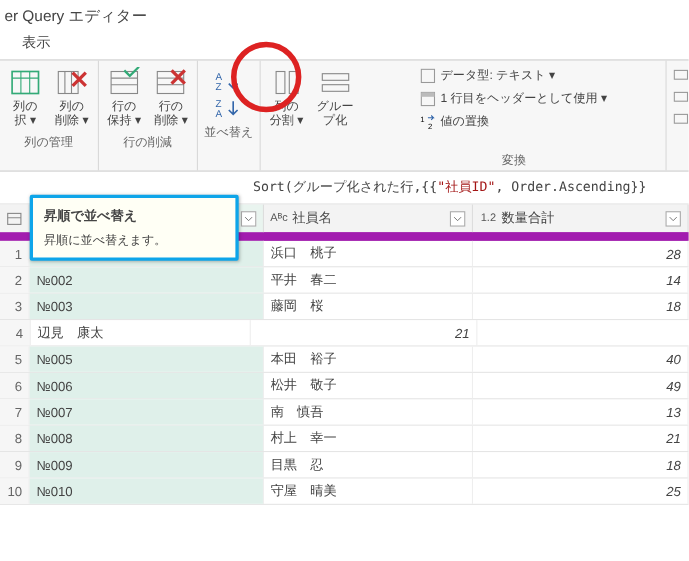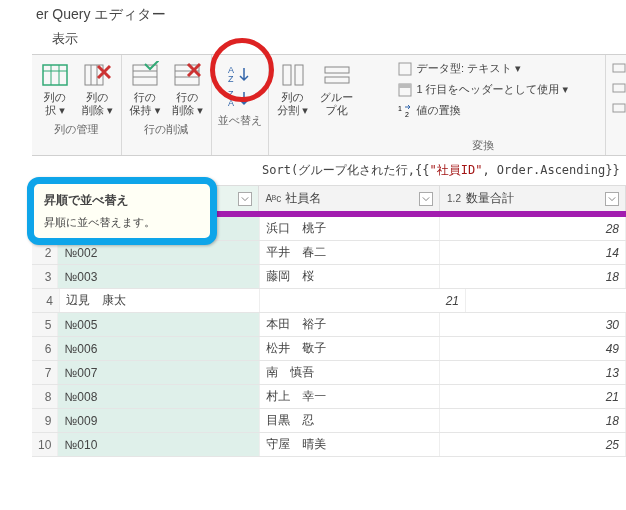--- a/index.html
+++ b/index.html
@@ -22,35 +22,35 @@
   
   svg { display: block; }
 
   
   .tx-lines { display: flex; flex-direction: column; gap: 6px; font-size: 11px; padding: 2px 0 0; }
   .tx-line { display: flex; align-items: center; gap: 4px; white-space: nowrap; }
 
   
   .highlight-circle { position: absolute; border: 5px solid #d22; border-radius: 50%; width: 64px; height: 64px; top: 38px; left: 210px; pointer-events: none; }
 
-  .wrap { position: relative; padding-left: 32px; }
-
-  
-  .tooltip { position: absolute; top: 177px; left: 27px; width: 190px; background: #fffff5; border: 7px solid #0ea5e9; border-radius: 12px; box-shadow: 1px 1px 3px rgba(0,0,0,.25); padding: 8px 10px; z-index: 10; }
+  .wrap { position: relative; }
+
+  
+  .tooltip { position: absolute; top: 177px; left: 27px; width: 190px; background: #fffff5; border: 3px solid #0ea5e9; border-radius: 2px; box-shadow: 1px 1px 3px rgba(0,0,0,.25); padding: 8px 10px; z-index: 10; }
   .tooltip .tt-title { font-weight: bold; font-size: 12px; margin-bottom: 6px; }
   .tooltip .tt-body { font-size: 11px; }
 
   
   .formula-row { display: flex; align-items: center; gap: 4px; padding: 6px 4px; border-bottom: 1px solid #ddd; }
   .formula-text { font-family: Consolas, monospace; font-size: 12px; white-space: nowrap; overflow: hidden; }
   .token-str { color: #a31515; }
 
   
   .grid { }
-  .ghead { display: flex; background: #f3f3f3; border-bottom: 6px solid #a21caf; }
+  .ghead { display: flex; background: #f3f3f3; border-bottom: 8px solid #a21caf; }
   .ghead .cell { border-right: 1px solid #ddd; padding: 4px 6px; display: flex; align-items: center; justify-content: space-between; }
   .gbody .row { display: flex; border-bottom: 1px solid #e5e5e5; height: 24px; }
   .gbody .cell { border-right: 1px solid #eee; padding: 3px 6px; display: flex; align-items: center; }
   .rownum { width: 28px; justify-content: flex-end; color: #666; background: #f6f6f6; }
   .col-id { width: 224px; background: #dff0ea; }
   .ghead .col-id { background: #e9f4ef; }
   .col-name { width: 200px; }
   .col-qty { width: 206px; justify-content: flex-end; font-style: italic; }
   .ghead .col-qty { justify-content: space-between; font-style: normal; }
   .ghead .hdr-inner { display: flex; align-items: center; gap: 4px; }
@@ -291,21 +291,21 @@
         </div>
         <div class="row">
           <div class="cell rownum">4</div>
           <div class="cell col-name">辺見　康太</div>
           <div class="cell col-qty">21</div>
         </div>
         <div class="row">
           <div class="cell rownum">5</div>
           <div class="cell col-id">№005</div>
           <div class="cell col-name">本田　裕子</div>
-          <div class="cell col-qty">30</div>
+          <div class="cell col-qty">40</div>
         </div>
         <div class="row">
           <div class="cell rownum">6</div>
           <div class="cell col-id">№006</div>
           <div class="cell col-name">松井　敬子</div>
           <div class="cell col-qty">49</div>
         </div>
         <div class="row">
           <div class="cell rownum">7</div>
           <div class="cell col-id">№007</div>

